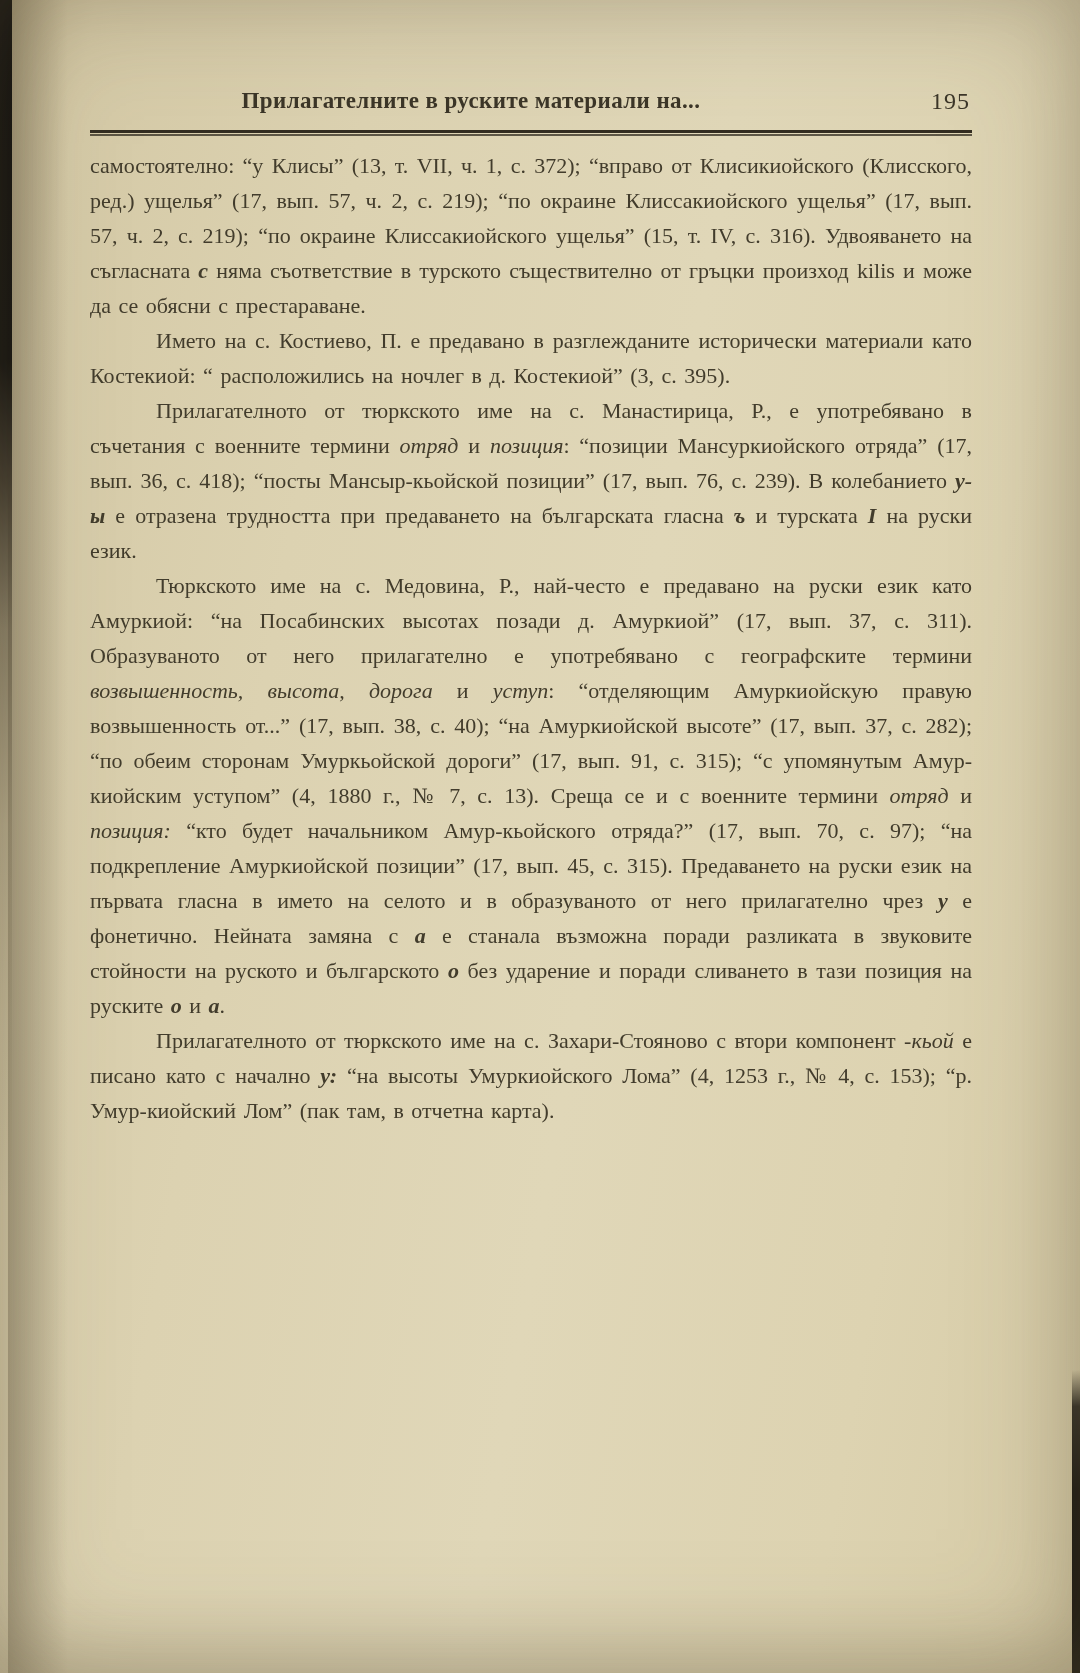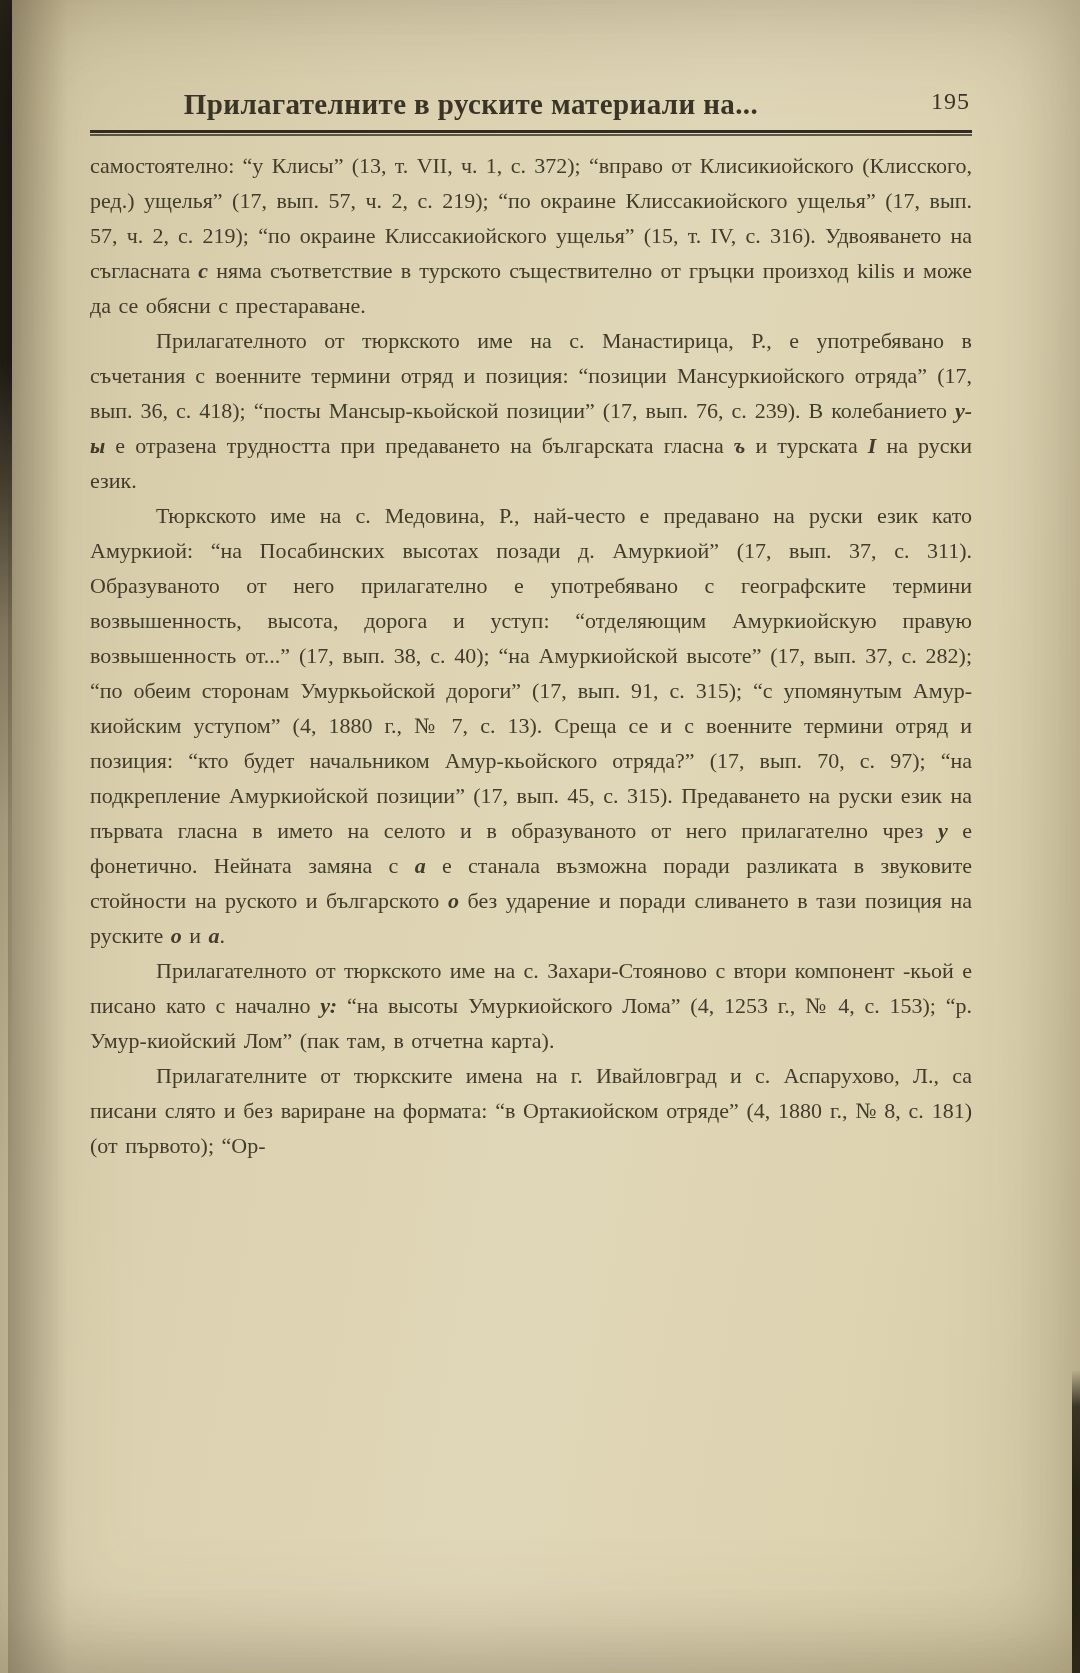--- a/index.html
+++ b/index.html
@@ -28,59 +28,59 @@
     position:absolute;right:0;top:1370px;width:8px;height:303px;pointer-events:none;
     background:linear-gradient(to bottom, rgba(20,18,14,0) 0%, rgba(20,18,14,.85) 12%, #17150f 40%, #14120d 100%);
   }
   .content{
     position:absolute;left:90px;top:88px;width:882px;
     color:#423c2c;
   }
   .header{position:relative;height:36px;}
   .header-title{
     display:block;text-align:center;
-    font-size:29px;font-weight:600;letter-spacing:.4px;
+    font-size:23px;font-weight:600;letter-spacing:.4px;
     color:#3b3528;
     padding-right:120px;
   }
   .page-number{
     position:absolute;right:2px;top:0;
     font-size:24px;color:#3b3528;letter-spacing:1px;margin-left:24px;
   }
   .rule{
     height:6px;margin-top:6px;
     background:linear-gradient(to bottom,#332d21 0,#332d21 3px,rgba(0,0,0,0) 3px,rgba(0,0,0,0) 4px,rgba(51,45,33,.75) 4px,rgba(51,45,33,.75) 6px);
   }
   .text-body{margin-top:12px;}
   .para{
     margin:0;
     font-size:22px;line-height:35px;
     text-align:justify;
     word-spacing:2px;
     color:#423c2c;
   }
   .para.indent{text-indent:66px;}
-  .i{}
+  .i{font-style:italic;}
   .bi{font-style:italic;font-weight:bold;}
 </style>
 </head>
 <body>
 
 <div class="scan">
   <div class="content">
     <div class="header">
       <span class="header-title">Прилагателните в руските материали на...</span>
       <span class="page-number">195</span>
     </div>
     <div class="rule"></div>
     <div class="text-body">
         <p class="para"><span>самостоятелно: “у Клисы” (13, т. VII, ч. 1, с. 372); “вправо от Клисикиойского (Клисского, ред.) ущелья” (17, вып. 57, ч. 2, с. 219); “по окраине Клиссакиойского ущелья” (17, вып. 57, ч. 2, с. 219); “по окраине Клиссакиойского ущелья” (15, т. IV, с. 316). Удвояването на съгласната </span><span class="bi">с</span><span> няма съответствие в турското съществително от гръцки произход kilis и може да се обясни с престараване.</span></p>
+        <p class="para indent"><span>Името на с. Костиево, П. е предавано в разглежданите исторически материали като Костекиой: “ расположились на ночлег в д. Костекиой” (3, с. 395).</span></p>
         <p class="para indent"><span>Прилагателното от тюркското име на с. Манастирица, Р., е употребявано в съчетания с военните термини </span><span class="i">отряд</span><span> и </span><span class="i">позиция</span><span>: “позиции Мансуркиойского отряда” (17, вып. 36, с. 418); “посты Мансыр-кьойской позиции” (17, вып. 76, с. 239). В колебанието </span><span class="bi">у-ы</span><span> е отразена трудността при предаването на българската гласна </span><span class="bi">ъ</span><span> и турската </span><span class="bi">I</span><span> на руски език.</span></p>
         <p class="para indent"><span>Тюркското име на с. Медовина, Р., най-често е предавано на руски език като Амуркиой: “на Посабинских высотах позади д. Амуркиой” (17, вып. 37, с. 311). Образуваното от него прилагателно е употребявано с географските термини </span><span class="i">возвышенность, высота, дорога</span><span> и </span><span class="i">уступ</span><span>: “отделяющим Амуркиойскую правую возвышенность от...” (17, вып. 38, с. 40); “на Амуркиойской высоте” (17, вып. 37, с. 282); “по обеим сторонам Умуркьойской дороги” (17, вып. 91, с. 315); “с упомянутым Амур-киойским уступом” (4, 1880 г., № 7, с. 13). Среща се и с военните термини </span><span class="i">отряд</span><span> и </span><span class="i">позиция:</span><span> “кто будет начальником Амур-кьойского отряда?” (17, вып. 70, с. 97); “на подкрепление Амуркиойской позиции” (17, вып. 45, с. 315). Предаването на руски език на първата гласна в името на селото и в образуваното от него прилагателно чрез </span><span class="bi">у</span><span> е фонетично. Нейната замяна с </span><span class="bi">а</span><span> е станала възможна поради разликата в звуковите стойности на руското и българското </span><span class="bi">о</span><span> без ударение и поради сливането в тази позиция на руските </span><span class="bi">о</span><span> и </span><span class="bi">а</span><span>.</span></p>
         <p class="para indent"><span>Прилагателното от тюркското име на с. Захари-Стояново с втори компонент </span><span class="i">-кьой</span><span> е писано като с начално </span><span class="bi">у:</span><span> “на высоты Умуркиойского Лома” (4, 1253 г., № 4, с. 153); “р. Умур-киойский Лом” (пак там, в отчетна карта).</span></p>
-        <p class="para indent"><span>Прилагателните от тюркските имена на г. Ивайловград и с. Аспарухово, Л., са писани слято и без вариране на формата: “в Ортакиойском отряде” (4, 1880 г., № 8, с. 181) (от първото); “Ор-</span></p>
       </div>
   </div>
   <div class="binding-shadow"></div>
   <div class="edge-left"></div>
   <div class="edge-right"></div>
   <div class="vignette"></div>
 </div>
 
 </body></html>

